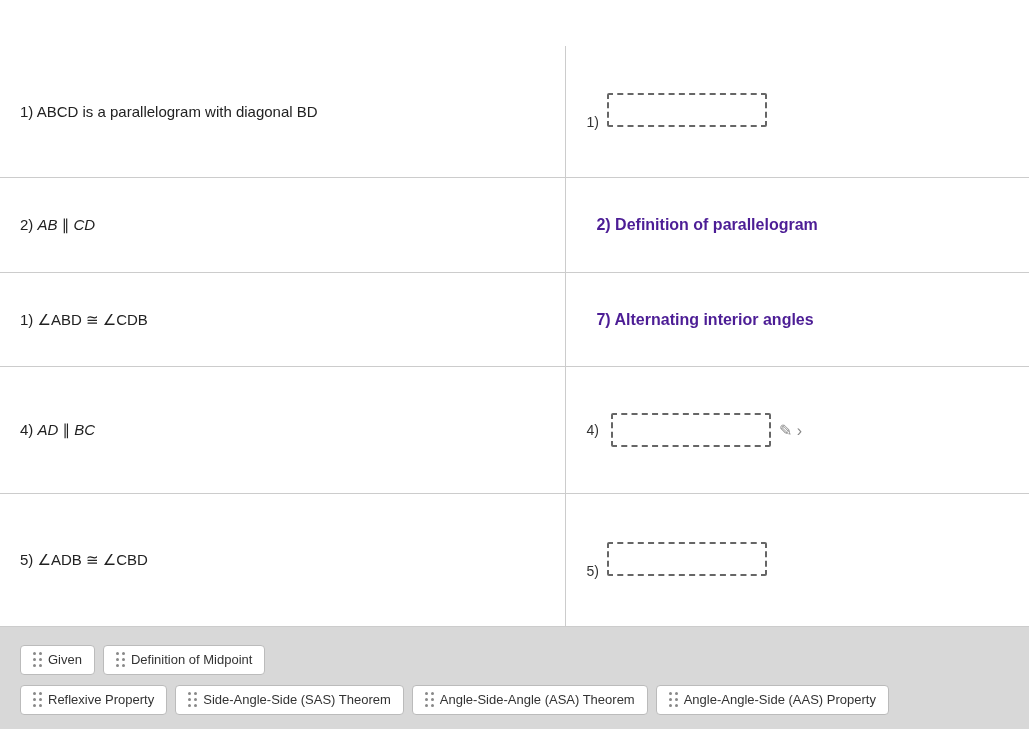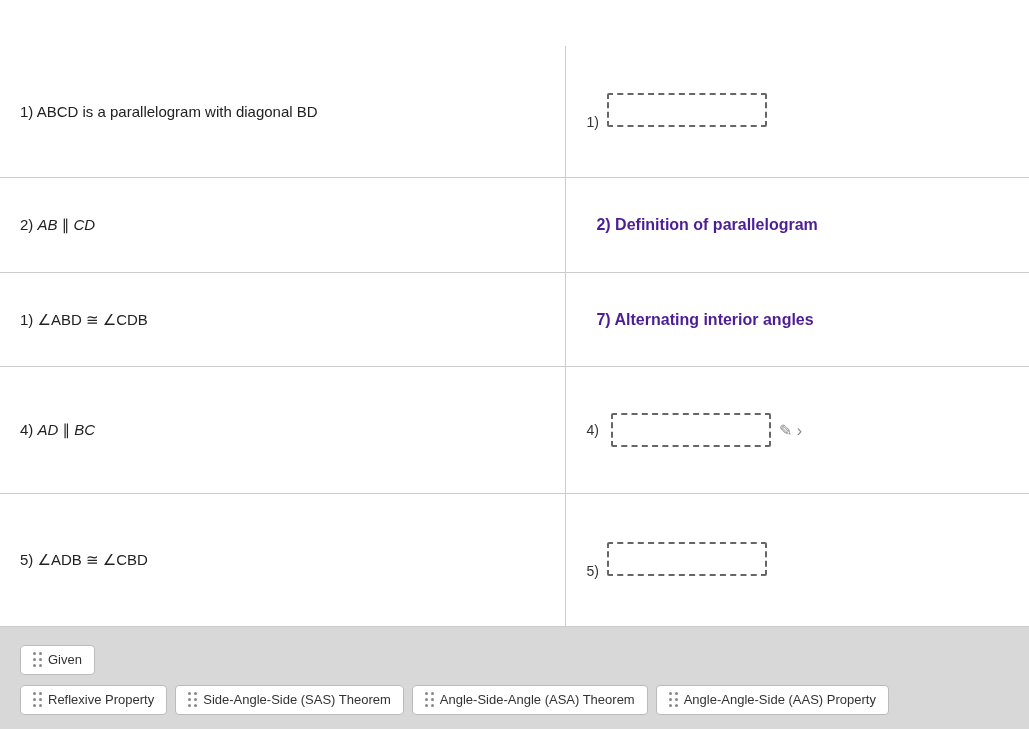--- a/index.html
+++ b/index.html
@@ -190,20 +190,31 @@
       <span class="chip-dots">
         <span class="chip-dot"></span>
           <span class="chip-dot"></span>
         <span class="chip-dot"></span>
           <span class="chip-dot"></span>
         <span class="chip-dot"></span>
           <span class="chip-dot"></span>
       </span>
       <span>Given</span>
     </div>
+    <div class="chip">
+      <span class="chip-dots">
+        <span class="chip-dot"></span>
+          <span class="chip-dot"></span>
+        <span class="chip-dot"></span>
+          <span class="chip-dot"></span>
+        <span class="chip-dot"></span>
+          <span class="chip-dot"></span>
+      </span>
+      <span>Definition of Midpoint</span>
+    </div>
   </div>
   <div class="chip-row">
     <div class="chip">
       <span class="chip-dots">
         <span class="chip-dot"></span>
           <span class="chip-dot"></span>
         <span class="chip-dot"></span>
           <span class="chip-dot"></span>
         <span class="chip-dot"></span>
           <span class="chip-dot"></span>

